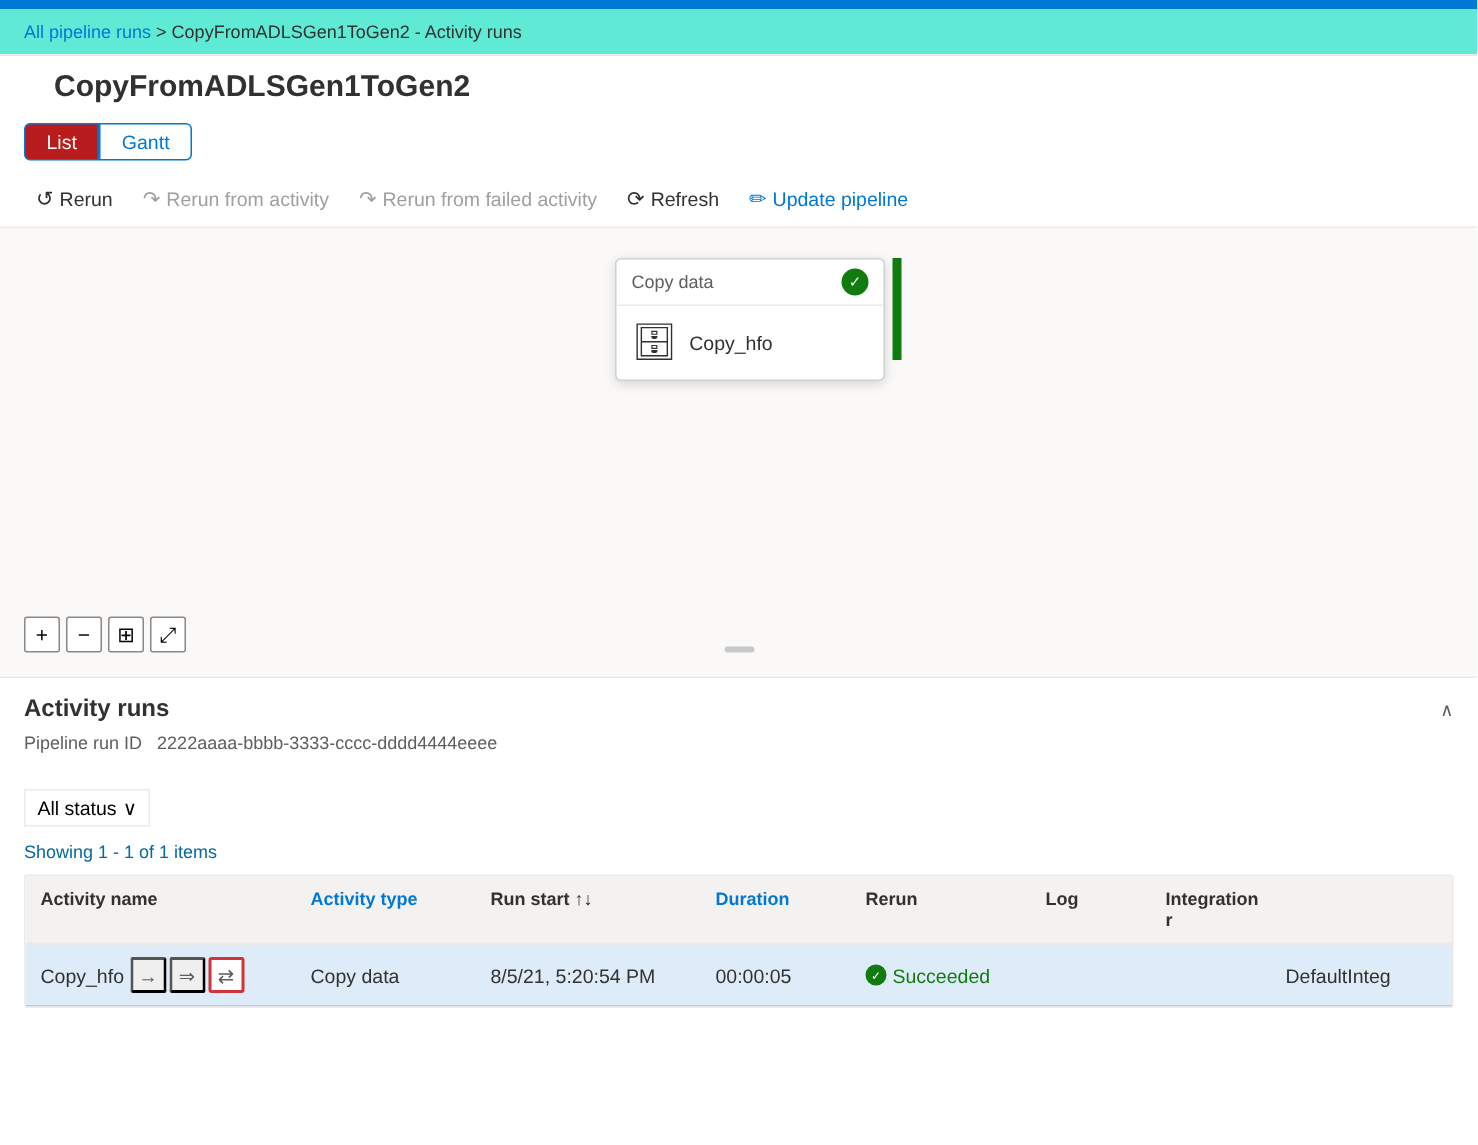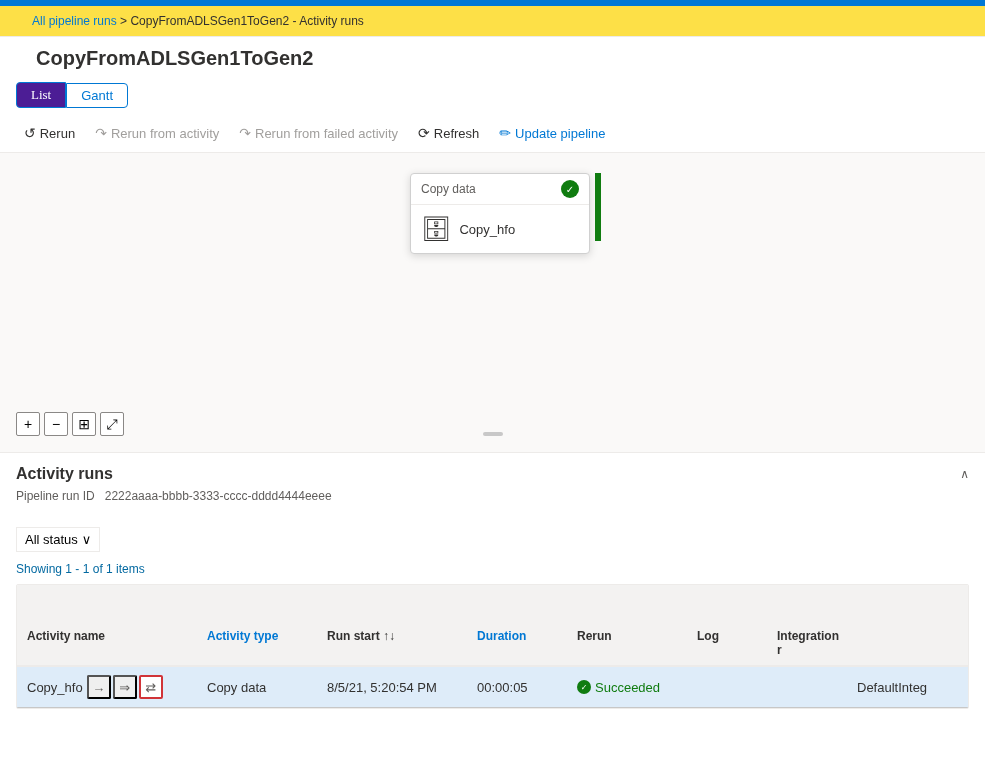--- a/index.html
+++ b/index.html
@@ -2,30 +2,30 @@
 <html><head>
   <meta charset="utf-8">
   <style>
     * { box-sizing: border-box; margin: 0; padding: 0; }
     body { font-family: 'Segoe UI', Arial, sans-serif; font-size: 13px; color: #323130; background: #fff; width: 985px; height: 763px; overflow: hidden; }
     
     
     .top-bar { height: 6px; background: #0078d4; }
     
     
-    .breadcrumb { padding: 8px 32px; font-size: 12px; color: #0078d4; background: #fde047; border-bottom: 1px solid #edebe9; }
+    .breadcrumb { padding: 8px 16px; font-size: 12px; color: #0078d4; background: #5eead4; border-bottom: 1px solid #edebe9; }
     .breadcrumb span { color: #323130; }
     
     
     .page-title { padding: 10px 16px 6px; font-size: 20px; font-weight: 600; color: #323130; margin-left: 20px; }
     
     
     .view-toggle { padding: 6px 16px; display: flex; align-items: center; gap: 0; }
     .toggle-btn { padding: 4px 14px; font-size: 13px; border: 1px solid #0078d4; cursor: pointer; }
-    .toggle-btn.active { background: #4c1d95; color: #fff; border-radius: 4px 0 0 4px; font-family: Liberation Serif, serif; }
+    .toggle-btn.active { background: #b91c1c; color: #fff; border-radius: 4px 0 0 4px; }
     .toggle-btn.inactive { background: #fff; color: #0078d4; border-radius: 0 4px 4px 0; }
     
     
     .toolbar { padding: 6px 16px; display: flex; align-items: center; gap: 4px; border-bottom: 1px solid #edebe9; }
     .toolbar-btn { display: flex; align-items: center; gap: 4px; padding: 5px 8px; font-size: 13px; color: #323130; background: none; border: none; cursor: pointer; border-radius: 2px; }
     .toolbar-btn.disabled { color: #a19f9d; cursor: default; }
     .toolbar-btn.blue { color: #0078d4; }
     .toolbar-icon { font-size: 14px; }
     
     
@@ -56,21 +56,21 @@
     
     .status-filter { display: flex; align-items: center; gap: 4px; padding: 4px 0; margin-bottom: 6px; }
     .status-filter-btn { display: flex; align-items: center; gap: 4px; padding: 4px 8px; border: 1px solid #edebe9; background: #fff; cursor: pointer; font-size: 13px; border-radius: 0; }
     
     
     .item-count { font-size: 12px; color: #0369a1; margin-bottom: 8px; }
     
     
     .table-container { border: 1px solid #edebe9; border-radius: 2px; overflow: hidden; }
     .table-header { display: grid; grid-template-columns: 180px 120px 150px 100px 120px 80px 80px 1fr; background: #f3f2f1; border-bottom: 2px solid #edebe9; }
-    .table-header-cell { padding: 8px 10px; font-size: 12px; font-weight: 600; color: #0078d4; margin-top: 36px; }
+    .table-header-cell { padding: 8px 10px; font-size: 12px; font-weight: 600; color: #0078d4; }
     .table-header-cell.gray { color: #323130; }
     .table-header-cell.blue { color: #0078d4; }
     .table-row-data { display: grid; grid-template-columns: 180px 120px 150px 100px 120px 80px 80px 1fr; background: #deecf9; border-bottom: 1px solid #c7c7c7; position: relative; }
     .table-cell { padding: 8px 10px; font-size: 13px; color: #323130; display: flex; align-items: center; gap: 4px; }
     
     
     .row-icons { display: flex; align-items: center; gap: 2px; }
     .row-icon-btn { width: 24px; height: 24px; display: flex; align-items: center; justify-content: center; cursor: pointer; border-radius: 2px; font-size: 13px; color: #605e5c; }
     .row-icon-btn.highlighted { border: 2px solid #d13438; background: #fff; }
     

